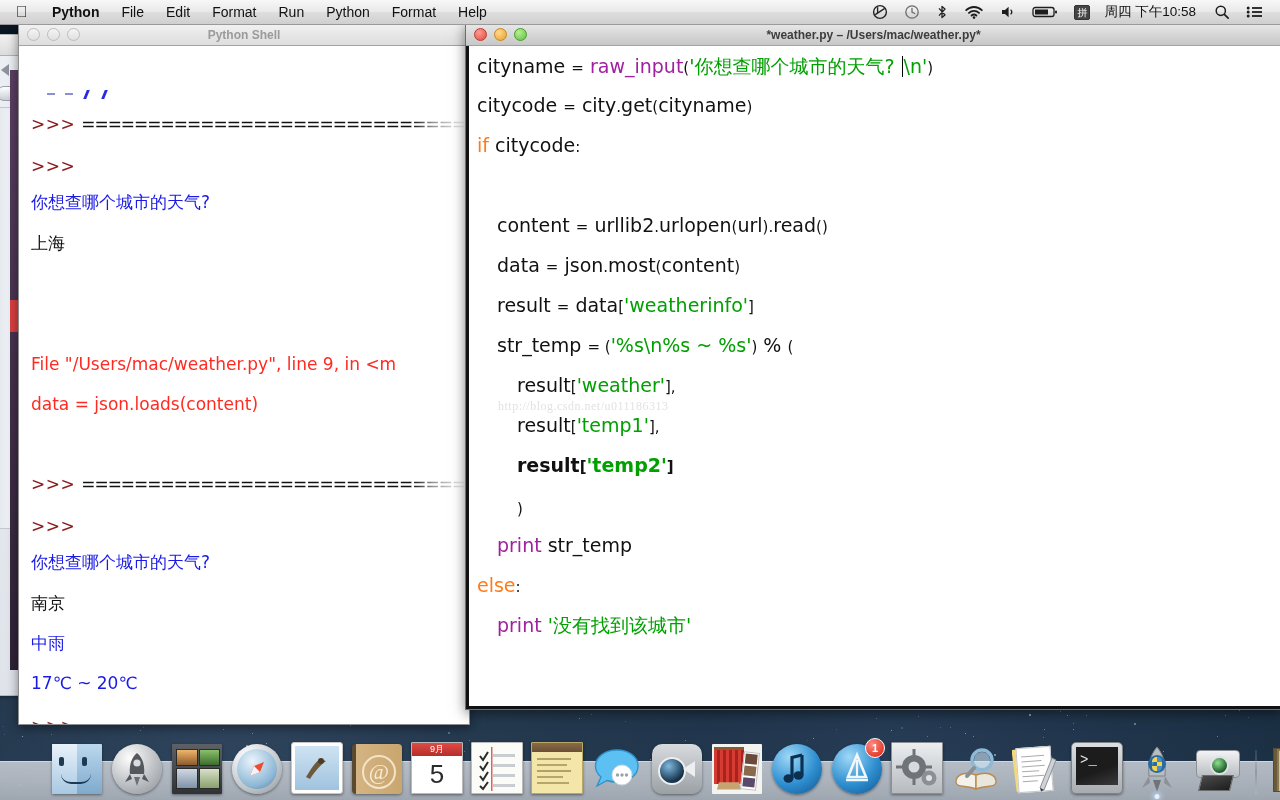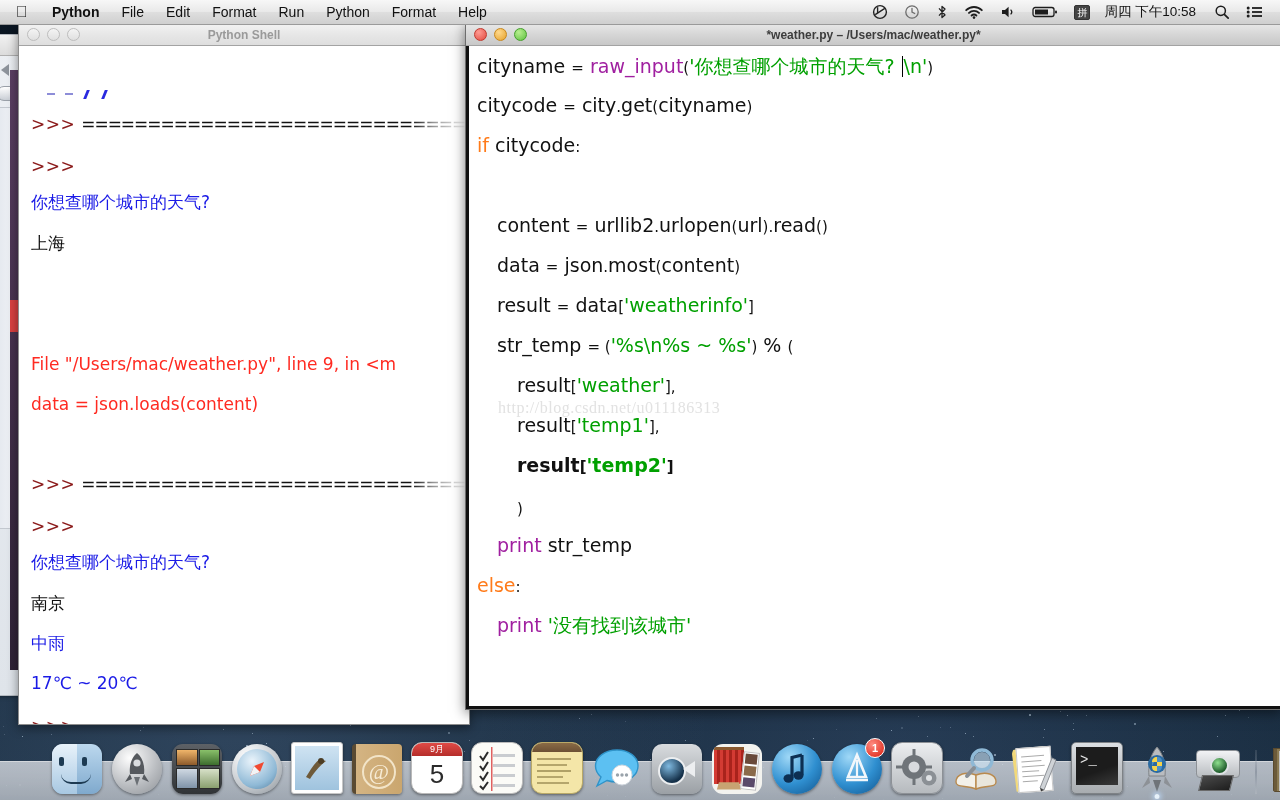--- a/index.html
+++ b/index.html
@@ -170,21 +170,21 @@
   .tk-kw    { color: #ff7b1a; }   
   .tk-builtin { color: #a020a0; } 
   .tk-str   { color: #00a000; }   
   .tk-punct { color: #111; font-size: 15px; }
   .caret {
     display: inline-block; width: 1px; height: 21px; background: #000;
     vertical-align: -4px; margin: 0 1px;
   }
   #watermark {
     position: absolute; left: 498px; top: 399px;
-    font-size: 16px; color: #e2e2e2; letter-spacing: .5px;
+    font-size: 12px; color: #e2e2e2; letter-spacing: .5px;
     font-family: "Liberation Serif", serif;
     z-index: 25; pointer-events: none; white-space: nowrap;
   }
 
   
   #dock {
     position: absolute; left: 0; bottom: 0; width: 1280px; height: 74px;
     z-index: 60;
   }
   #dock .shelf {
@@ -194,21 +194,21 @@
   }
   #dock .icons {
     position: absolute; left: 50px; bottom: 6px; right: 30px; height: 62px;
     display: flex; align-items: flex-end; gap: 6px;
   }
   .dock-icon {
     width: 54px; height: 54px; position: relative; flex: 0 0 auto;
     display: flex; align-items: flex-end; justify-content: center;
   }
   .di-inner {
-    width: 50px; height: 50px; border-radius: 11px; position: relative; overflow: hidden;
+    width: 50px; height: 50px; border-radius: 1px; position: relative; overflow: hidden;
     box-shadow: 0 1px 3px rgba(0,0,0,.45);
   }
   .di-round { border-radius: 50%; }
   .badge {
     position: absolute; right: -1px; top: -2px; width: 18px; height: 18px;
     background: radial-gradient(circle at 35% 30%, #ff8b80, #d81d0e);
     border: 1.5px solid #fff; border-radius: 50%;
     color: #fff; font-size: 11px; font-weight: bold;
     display: flex; align-items: center; justify-content: center;
     z-index: 4;

